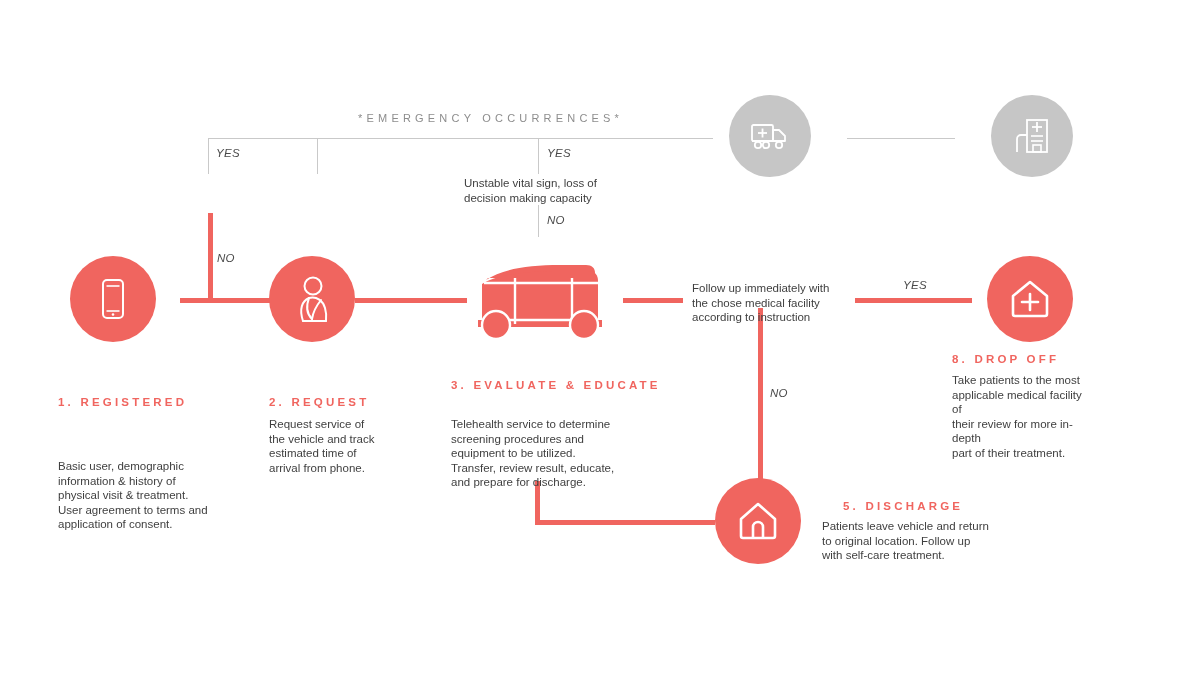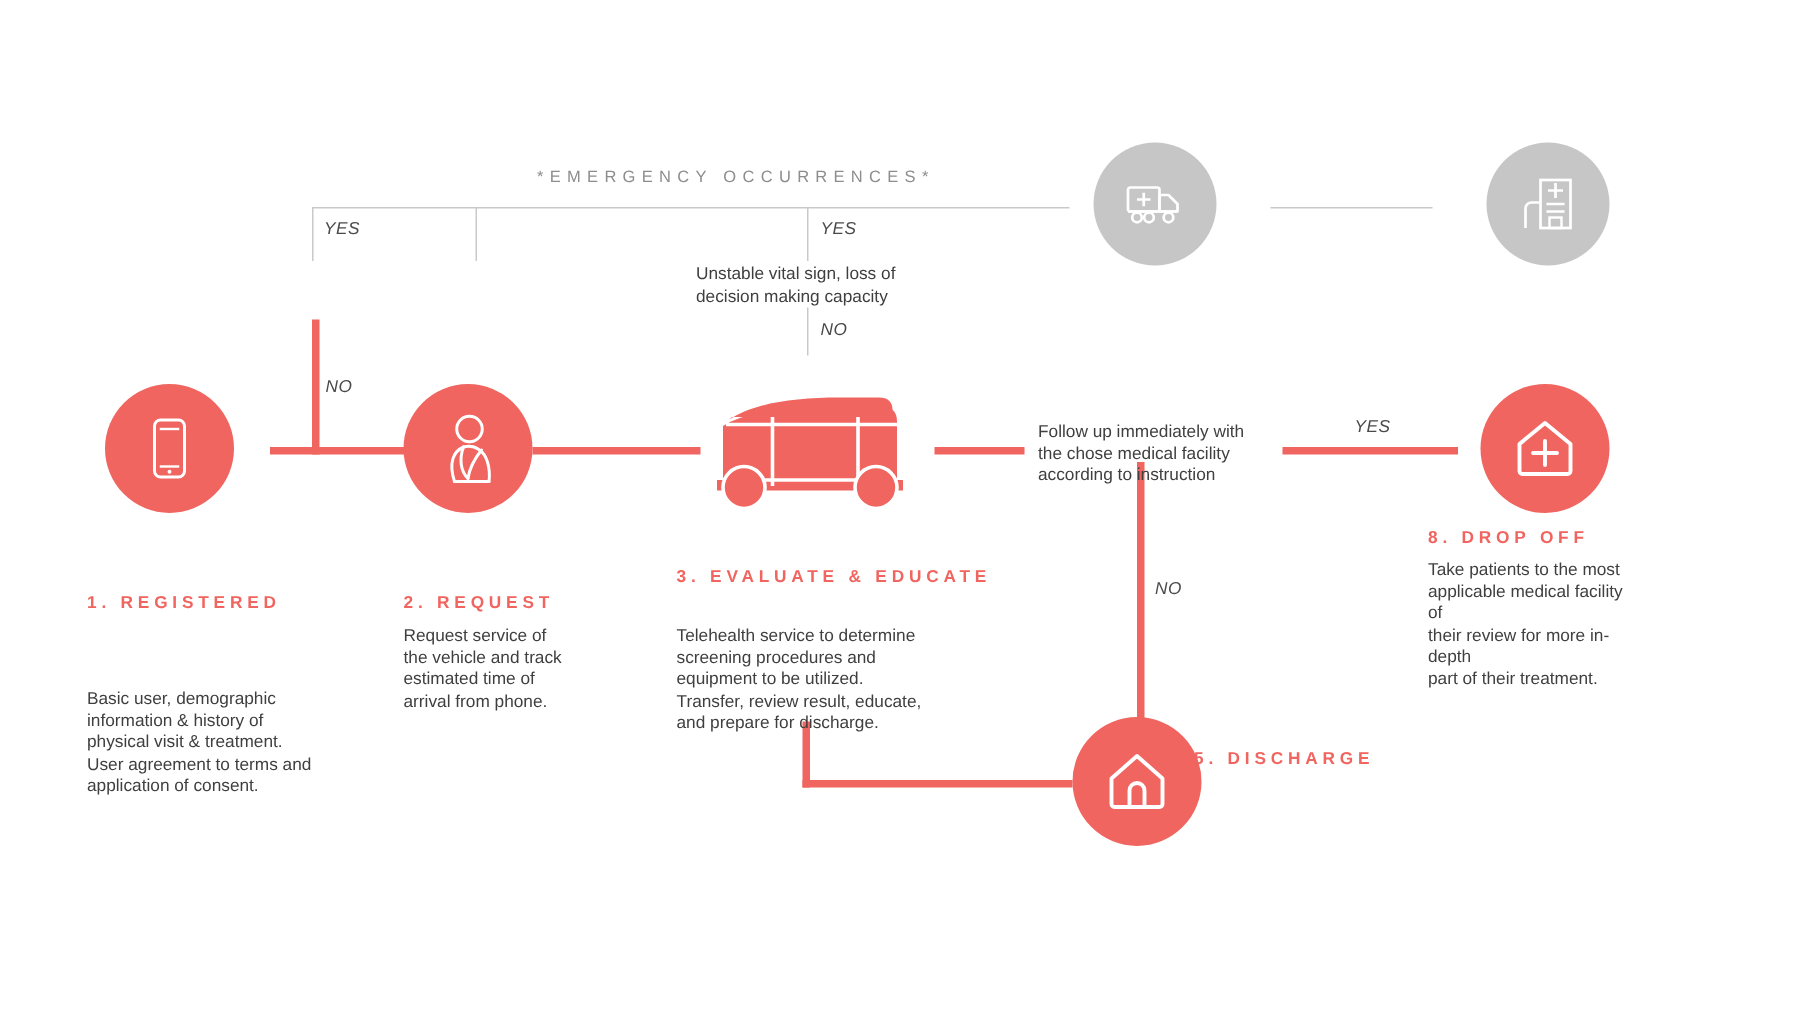--- a/index.html
+++ b/index.html
@@ -229,15 +229,18 @@
 part of their treatment.</div>
 
   <div class="node red" style="left:715px; top:478px; width:86px; height:86px;">
     <span>
       <svg class="icon-svg" width="44" height="42" viewBox="0 0 44 42">
         <path d="M22 4 L39 19 V36 a2 2 0 0 1 -2 2 H7 a2 2 0 0 1 -2 -2 V19 Z" fill="none" stroke="#ffffff" stroke-width="2.6" stroke-linejoin="round"></path>
         <path d="M17 38 V27 a5 5 0 0 1 10 0 V38" fill="none" stroke="#ffffff" stroke-width="2.6" stroke-linejoin="round"></path>
       </svg>
     </span>
   </div>
-  <div class="step-title" style="left:796px; top:500px;">5.  DISCHARGE</div>
+  <div class="step-title" style="left:843px; top:500px;">5.  DISCHARGE</div>
+  <div class="step-body" style="left:822px; top:519px;">Patients leave vehicle and return
+to original location. Follow up
+with self-care treatment.</div>
 
 </div>
 
 </body></html>

